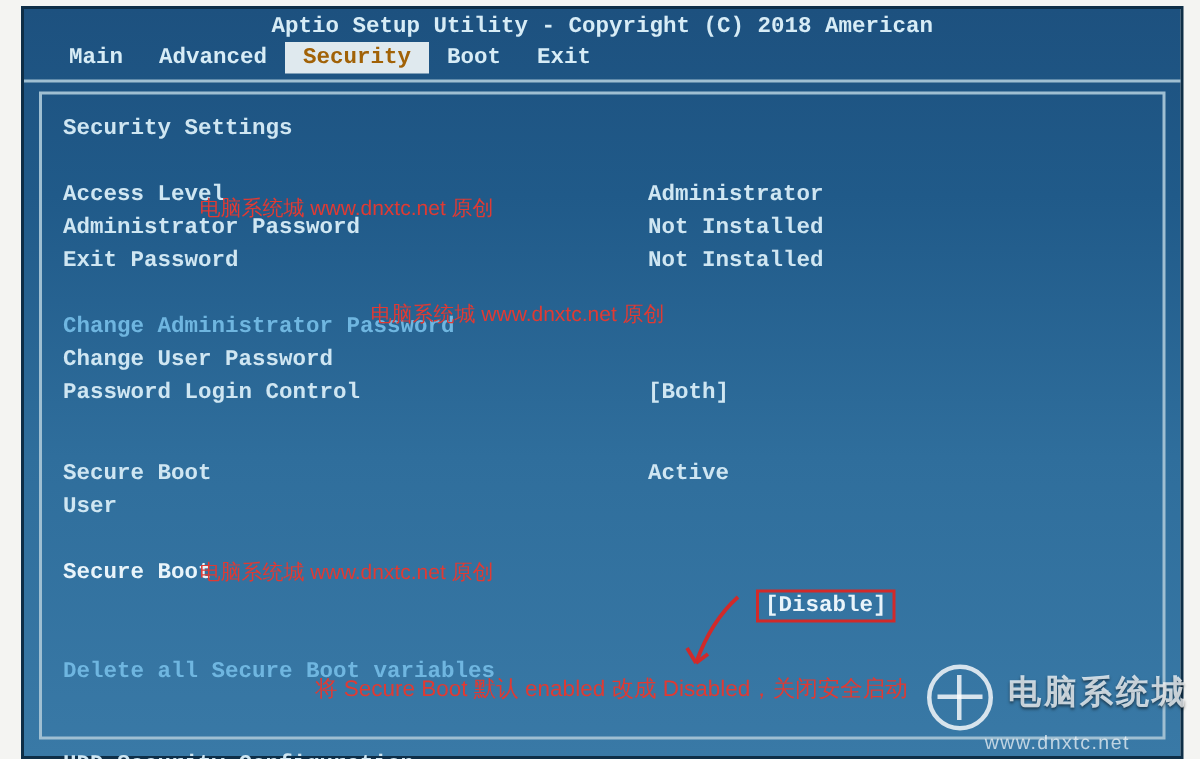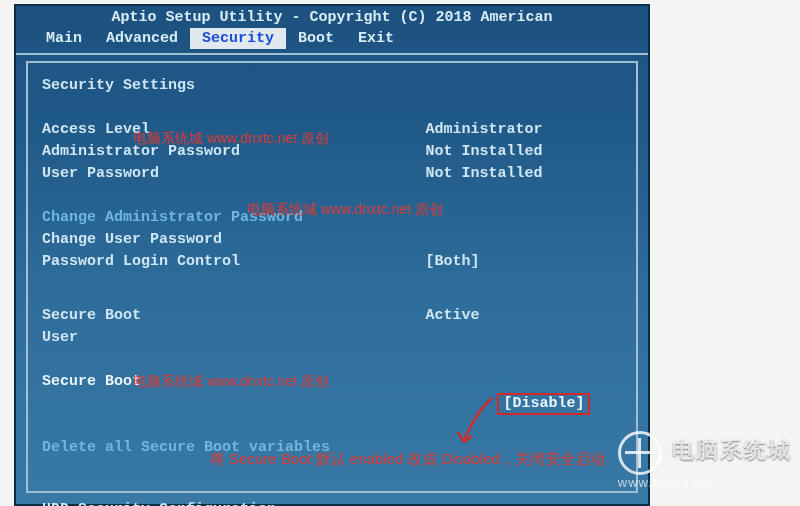--- a/index.html
+++ b/index.html
@@ -6,21 +6,21 @@
   body{
     width:800px;height:506px;
     background:#f4f4f2;
     font-family:"Courier New",Courier,monospace;
     font-size:15px;
     overflow:hidden;
     position:relative;
   }
   .bios{
     position:absolute;left:14px;top:4px;
-    width:636px;height:502px;
+    width:775px;height:502px;
     background:linear-gradient(180deg,#1d517f 0%,#205a89 25%,#2f6e9c 60%,#3979a6 100%);
     color:#cfe6f2;
     font-weight:600;
     letter-spacing:0;
     border:2px solid #0e2e47;
     box-sizing:border-box;
   }
   .title{
     text-align:center;
     padding:3px 0 2px;
@@ -34,21 +34,21 @@
     padding:0 18px 4px;
     border-bottom:2px solid #9fbfd2;
     font-size:15px;
   }
   .tab{
     padding:2px 12px;
     color:#d7ecf6;
   }
   .tab.active{
     background:#dfe9ee;
-    color:#1d4ed8;
+    color:#a16207;
   }
   .panel{
     position:relative;
     border:2px solid #9fbfd2;
     margin:6px 10px 0 10px;
     padding:12px 14px 8px;
     height:432px;
     box-sizing:border-box;
     color:#cfe6f2;
   }
@@ -90,24 +90,24 @@
     text-align:center;
   }
   .arrow{
     position:absolute;
     left:452px;top:394px;
     width:60px;height:60px;
     pointer-events:none;
   }
   .site-wm{
     position:absolute;
-    right:8px;bottom:16px;
+    right:8px;bottom:4px;
     color:rgba(255,255,255,0.75);
     font-family:"Microsoft YaHei",sans-serif;
-    text-align:left;
+    text-align:center;
     pointer-events:none;
   }
   .site-wm .cn{font-size:22px;font-weight:700;letter-spacing:2px;text-shadow:0 1px 2px rgba(0,0,0,.5)}
   .site-wm .url{font-size:13px;opacity:.9;letter-spacing:1px}
   .site-logo{
     width:38px;height:38px;
     border:3px solid rgba(255,255,255,0.8);
     border-radius:50%;
     display:inline-block;
     vertical-align:middle;
@@ -142,21 +142,21 @@
 
     <div class="row">
       <span class="lbl">Access Level</span>
       <span class="val">Administrator</span>
     </div>
     <div class="row">
       <span class="lbl">Administrator Password</span>
       <span class="val">Not Installed</span>
     </div>
     <div class="row">
-      <span class="lbl">User Password</span>
+      <span class="lbl">Exit Password</span>
       <span class="val">Not Installed</span>
     </div>
 
     <div style="height:22px"></div>
 
     <div class="row link">
       <span class="lbl">Change Administrator Password</span>
     </div>
     <div class="row">
       <span class="lbl">Change User Password</span>

